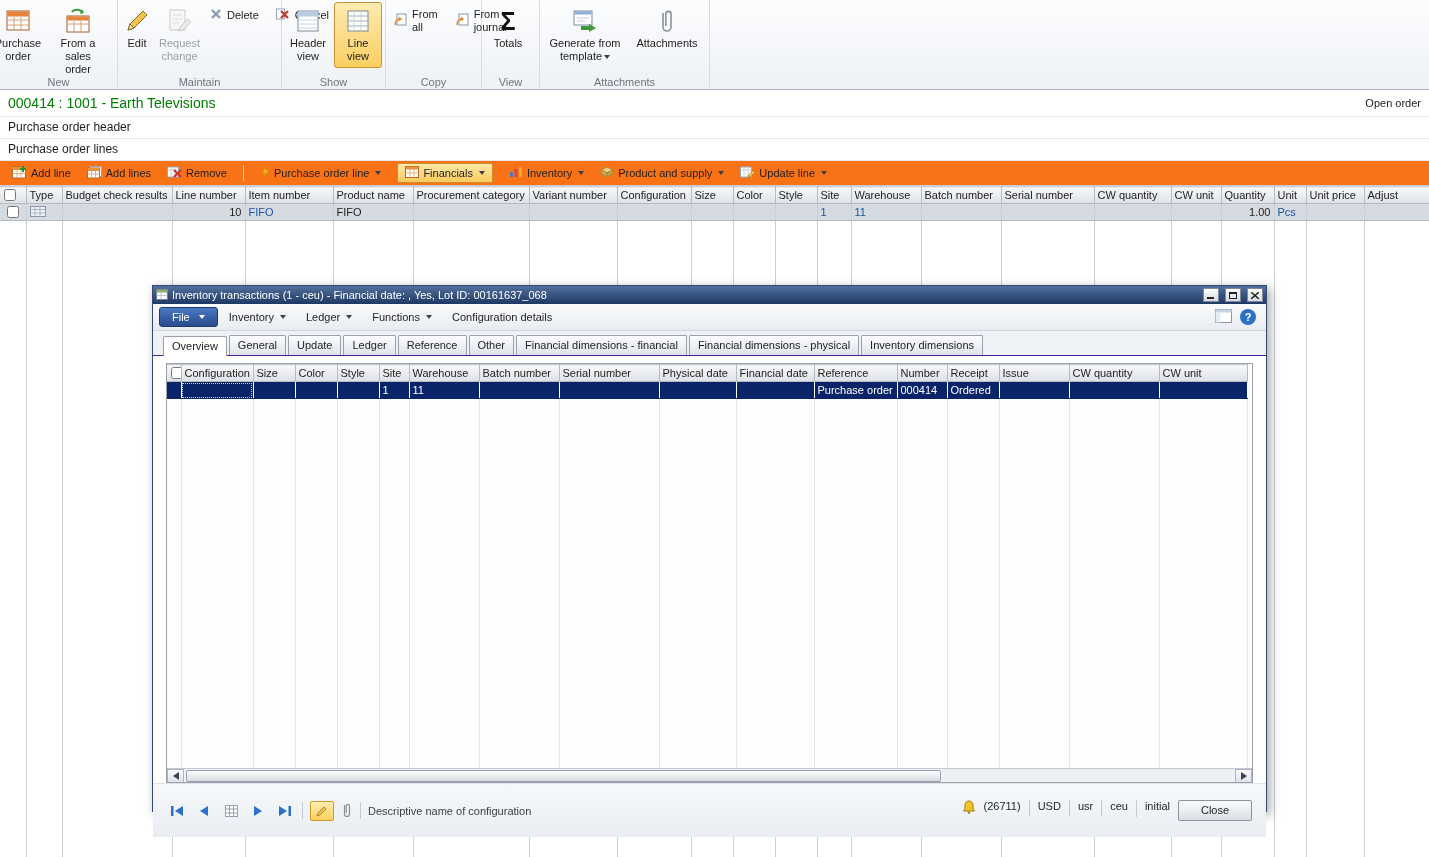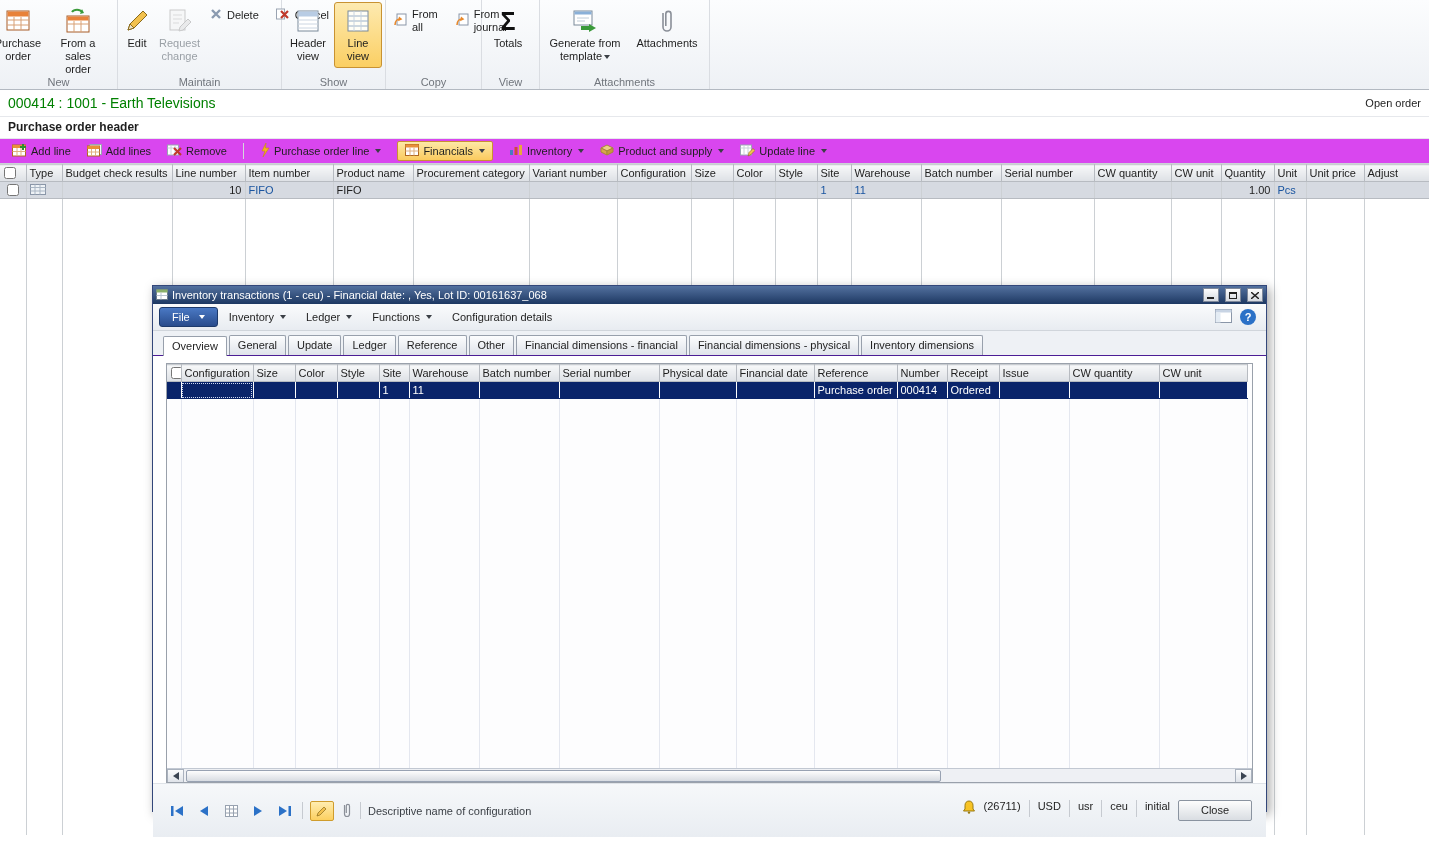--- a/index.html
+++ b/index.html
@@ -26,24 +26,24 @@
 .w74{width:74px!important}
 .w48{width:48px!important}
 .sigma{font-size:25px;font-weight:bold;color:#111;line-height:28px}
 .caret{display:inline-block;width:0;height:0;border-left:3px solid transparent;border-right:3px solid transparent;border-top:4px solid #3a3f45;vertical-align:middle;margin-left:2px}
 .caret.white{border-top-color:#fff}
 
 
 .order-bar{height:26px;display:flex;align-items:center;justify-content:space-between;padding:0 8px;background:#fff}
 .order-title{color:#008000;font-size:14px}
 .order-status{color:#1e1e1e}
-.section-h{font-weight:bold;font-size:12px;height:22px;line-height:21px;padding:0 8px;border-top:1px solid #e6e8ec}
-
-
-.lines-toolbar{height:26px;display:flex;align-items:center;gap:16px;padding:0 12px;border-top:1px solid #e6e8ec;border-bottom:1px solid #ccd1d7;background:#d946ef}
+.section-h{font-weight:normal;font-size:12px;height:22px;line-height:21px;padding:0 8px;border-top:1px solid #e6e8ec}
+
+
+.lines-toolbar{height:26px;display:flex;align-items:center;gap:16px;padding:0 12px;border-top:1px solid #e6e8ec;border-bottom:1px solid #ccd1d7;background:#f97316}
 .tbtn{display:flex;align-items:center;gap:4px;cursor:default;white-space:nowrap}
 .tbtn.highlight{background:linear-gradient(#fde9a6,#fbca5e);border:1px solid #c89232;border-radius:2px;padding:2px 7px}
 .tsep{width:1px;height:16px;background:#d4d7db}
 
 
 .grid-wrap{height:671px;overflow:hidden}
 table.grid{border-collapse:collapse;table-layout:fixed}
 table.grid th{height:17px;font-weight:normal;text-align:left;padding:0 3px;background:linear-gradient(#f7f8f9,#dde0e5);border-right:1px solid #b7bbc1;border-top:1px solid #c8ccd0;border-bottom:1px solid #b7bbc1;overflow:hidden;white-space:nowrap}
 table.grid td{padding:0 3px;border-right:1px solid #ccd0d4;overflow:hidden;white-space:nowrap;height:17px}
 table.mgrid{width:1434px;height:671px}
@@ -248,20 +248,21 @@
 
     <div class="rgroup-fill"></div>
   </div>
 
   <div class="order-bar">
     <span class="order-title">000414 : 1001 - Earth Televisions</span>
     <span class="order-status">Open order</span>
   </div>
 
   <div class="section-h">Purchase order header</div>
+  <div class="section-h">Purchase order lines</div>
 
   <div class="lines-toolbar">
     <span class="tbtn">
       <span><svg width="15" height="13" viewBox="0 0 15 13">
             <rect x="0.5" y="1" width="13" height="11" fill="#fff" stroke="#b06820"></rect>
             <rect x="0.5" y="1" width="13" height="3" fill="#e8913a"></rect>
             <path d="M0.5 7.5h13M5 4v8M9 4v8" stroke="#e0b080"></path>
             <path d="M11 0v6M8 3h6" stroke="#2f8f2f" stroke-width="2"></path>
           </svg></span>
       <span>Add line</span>

